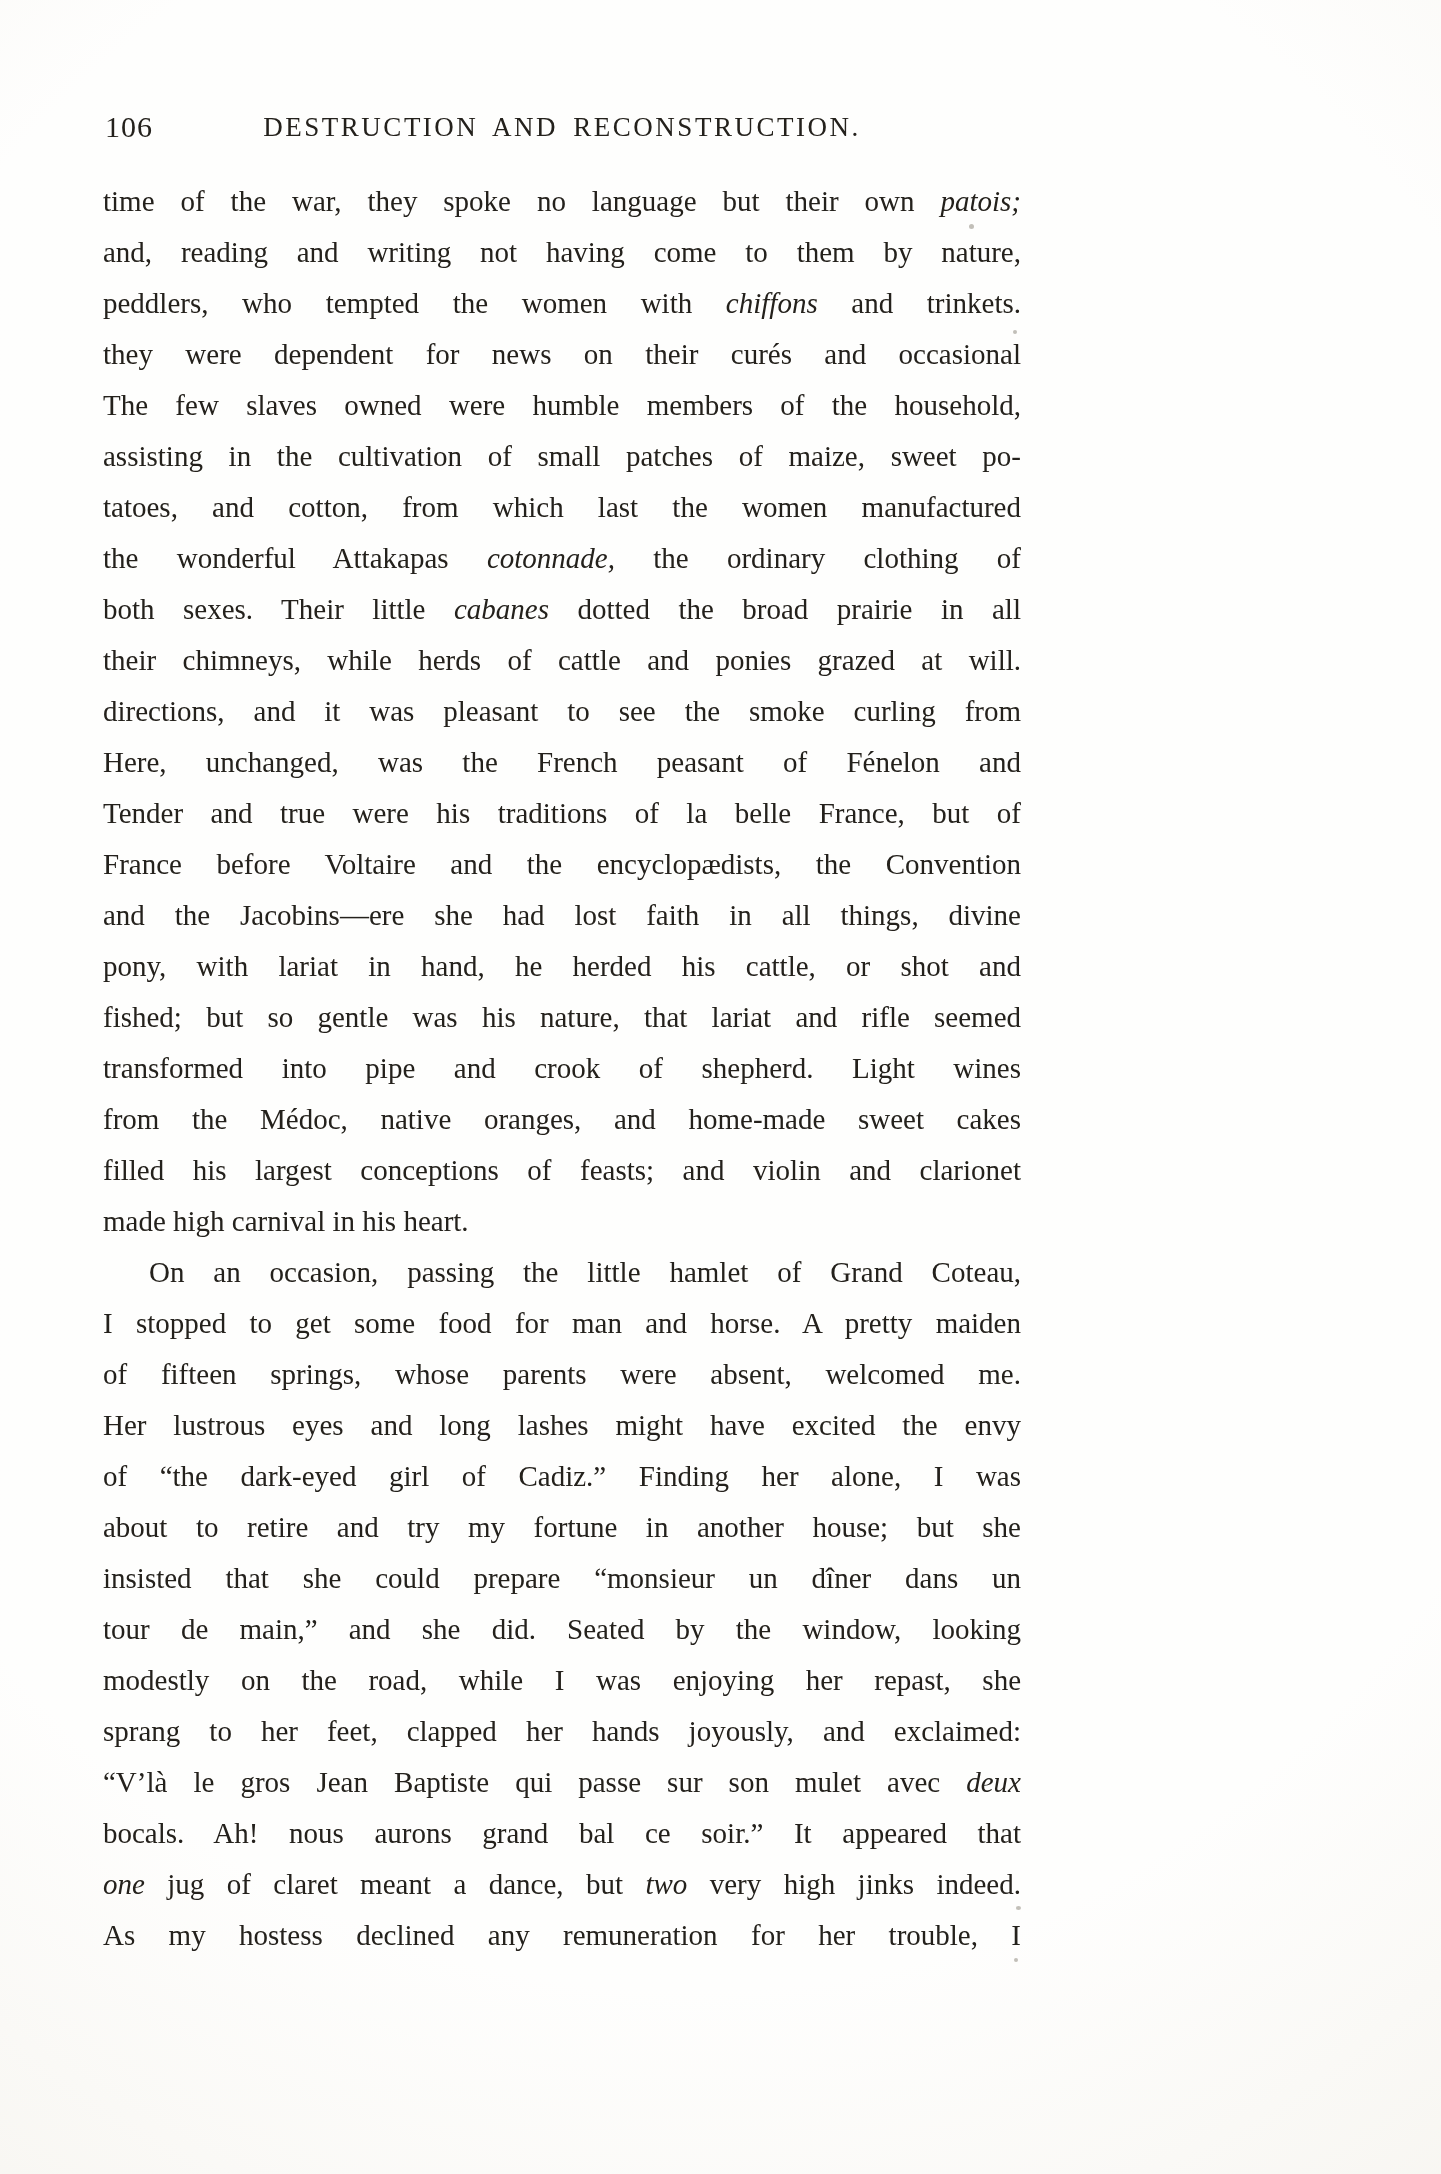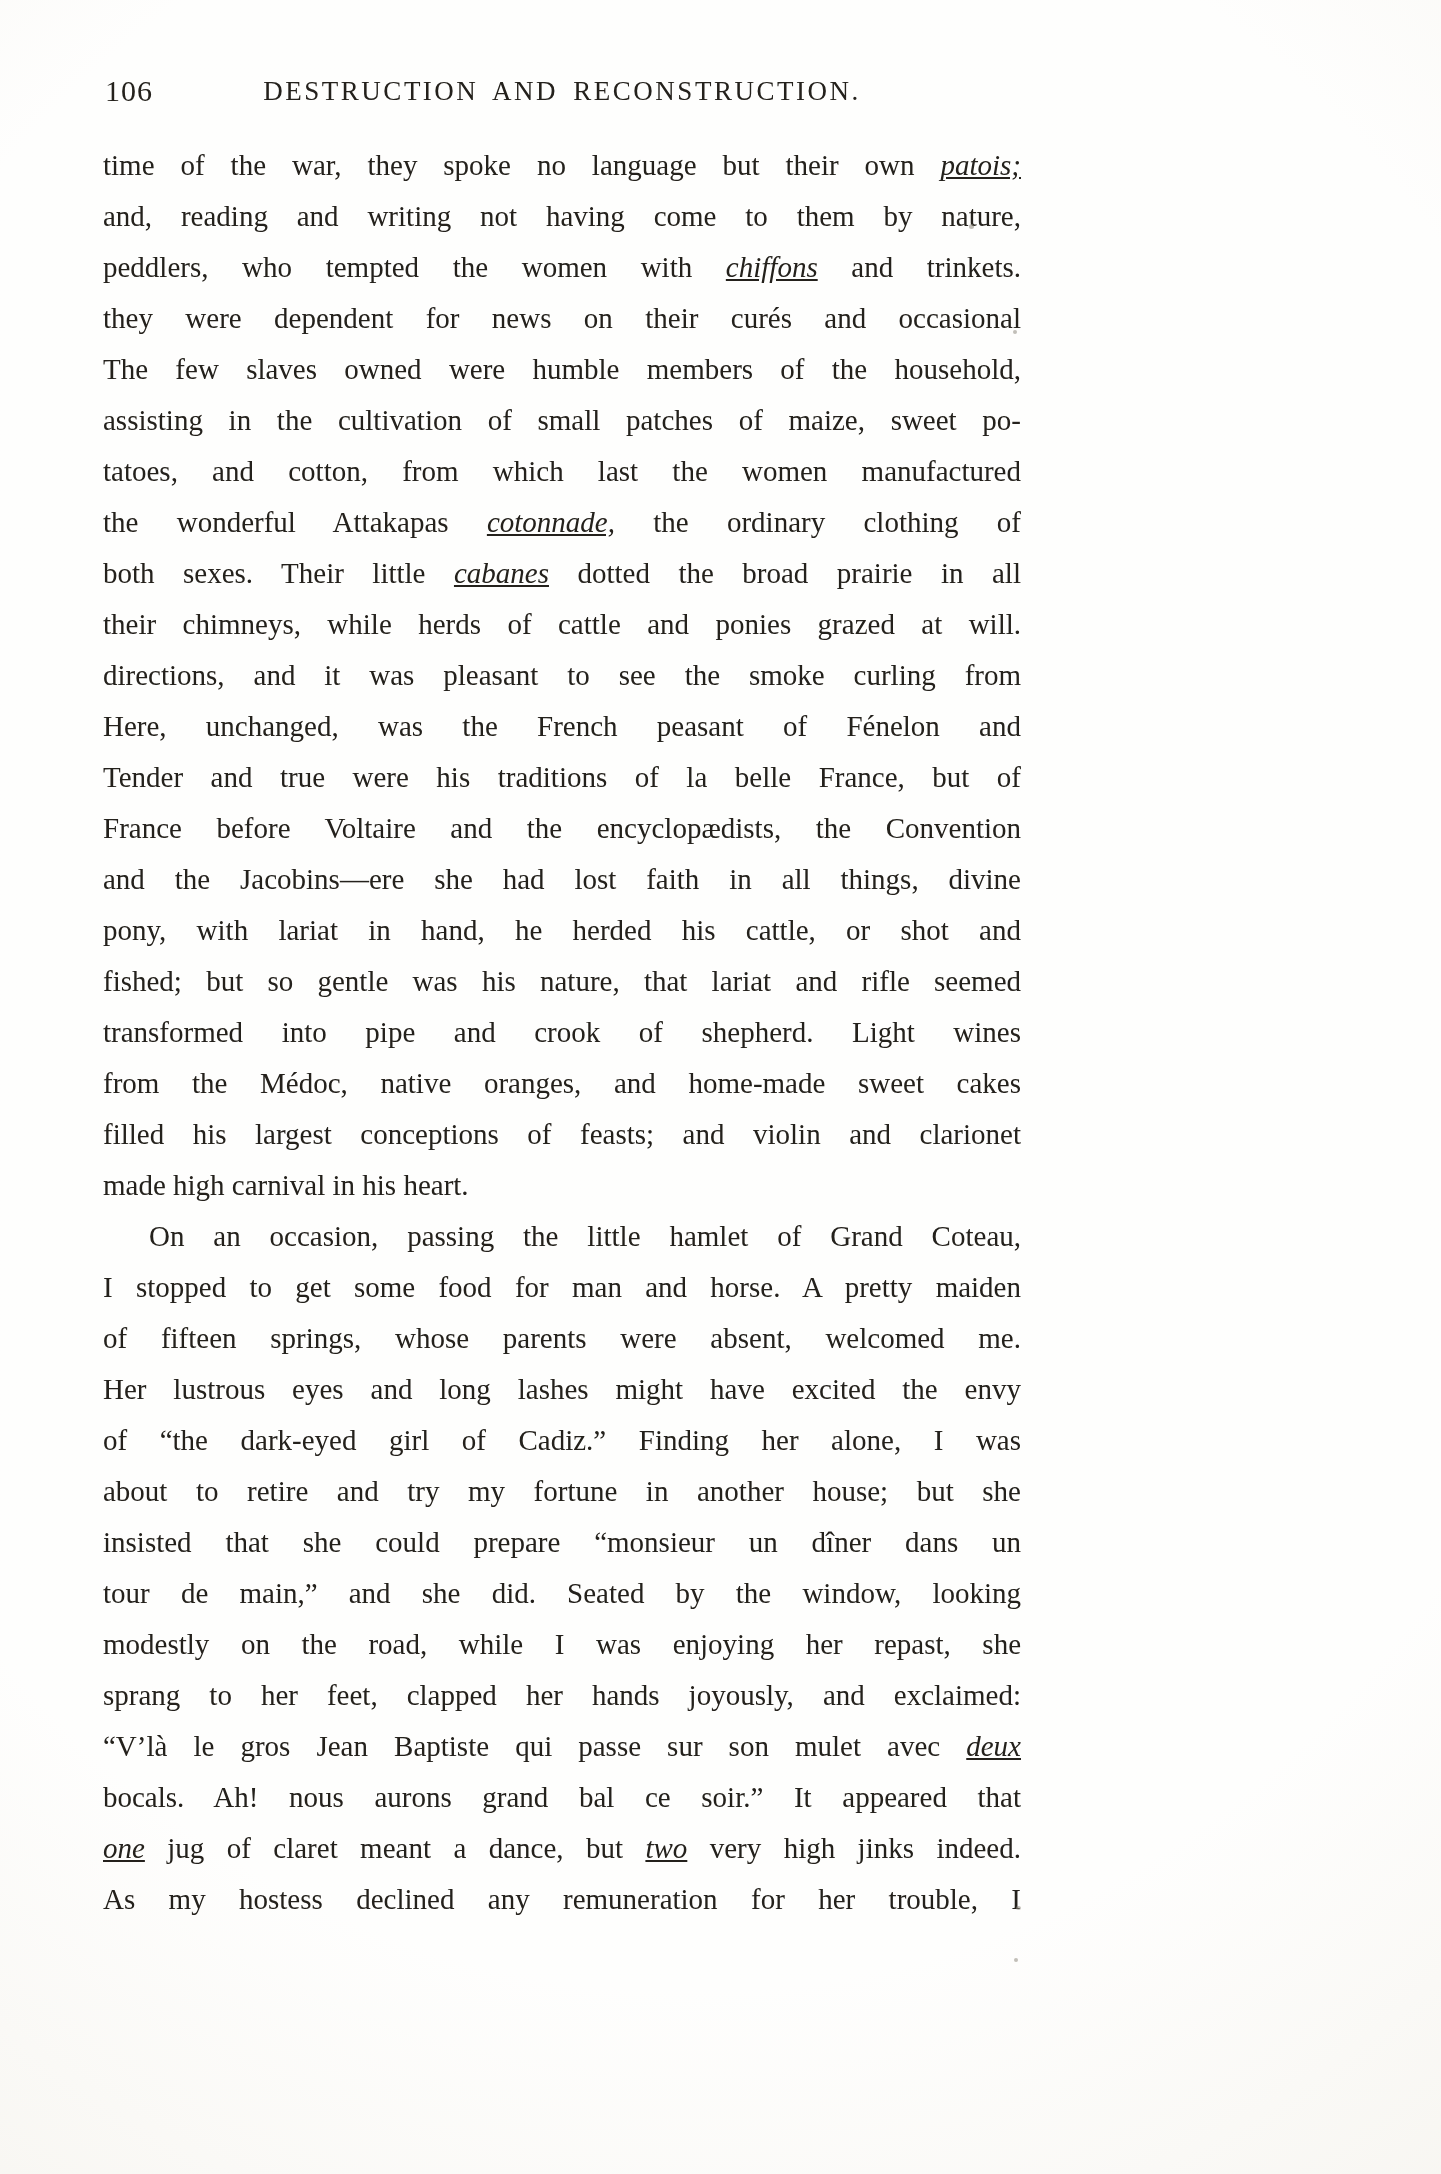--- a/index.html
+++ b/index.html
@@ -22,20 +22,21 @@
   .content {
     position: absolute;
     left: 103px;
     top: 70px;
     width: 918px;
   }
   .header-row {
     position: relative;
     height: 46px;
     margin-bottom: 24px;
+    margin-top: 36px;
   }
   .page-number {
     position: absolute;
     left: 2px;
     top: 4px;
     font-size: 30px;
     letter-spacing: 1px;
   }
   .running-header {
     text-align: center;
@@ -52,21 +53,21 @@
     text-align: justify;
     text-align-last: justify;
   }
   .line.end {
     text-align: center;
     text-align-last: left;
   }
   .line.indent {
     text-indent: 46px;
   }
-  .it { font-style: italic; text-decoration: underline; }
+  .it { font-style: italic; }
   .speck {
     position: absolute;
     border-radius: 50%;
     background: #8f8a80;
     opacity: .55;
   }
 </style>
 </head>
 <body>
 

